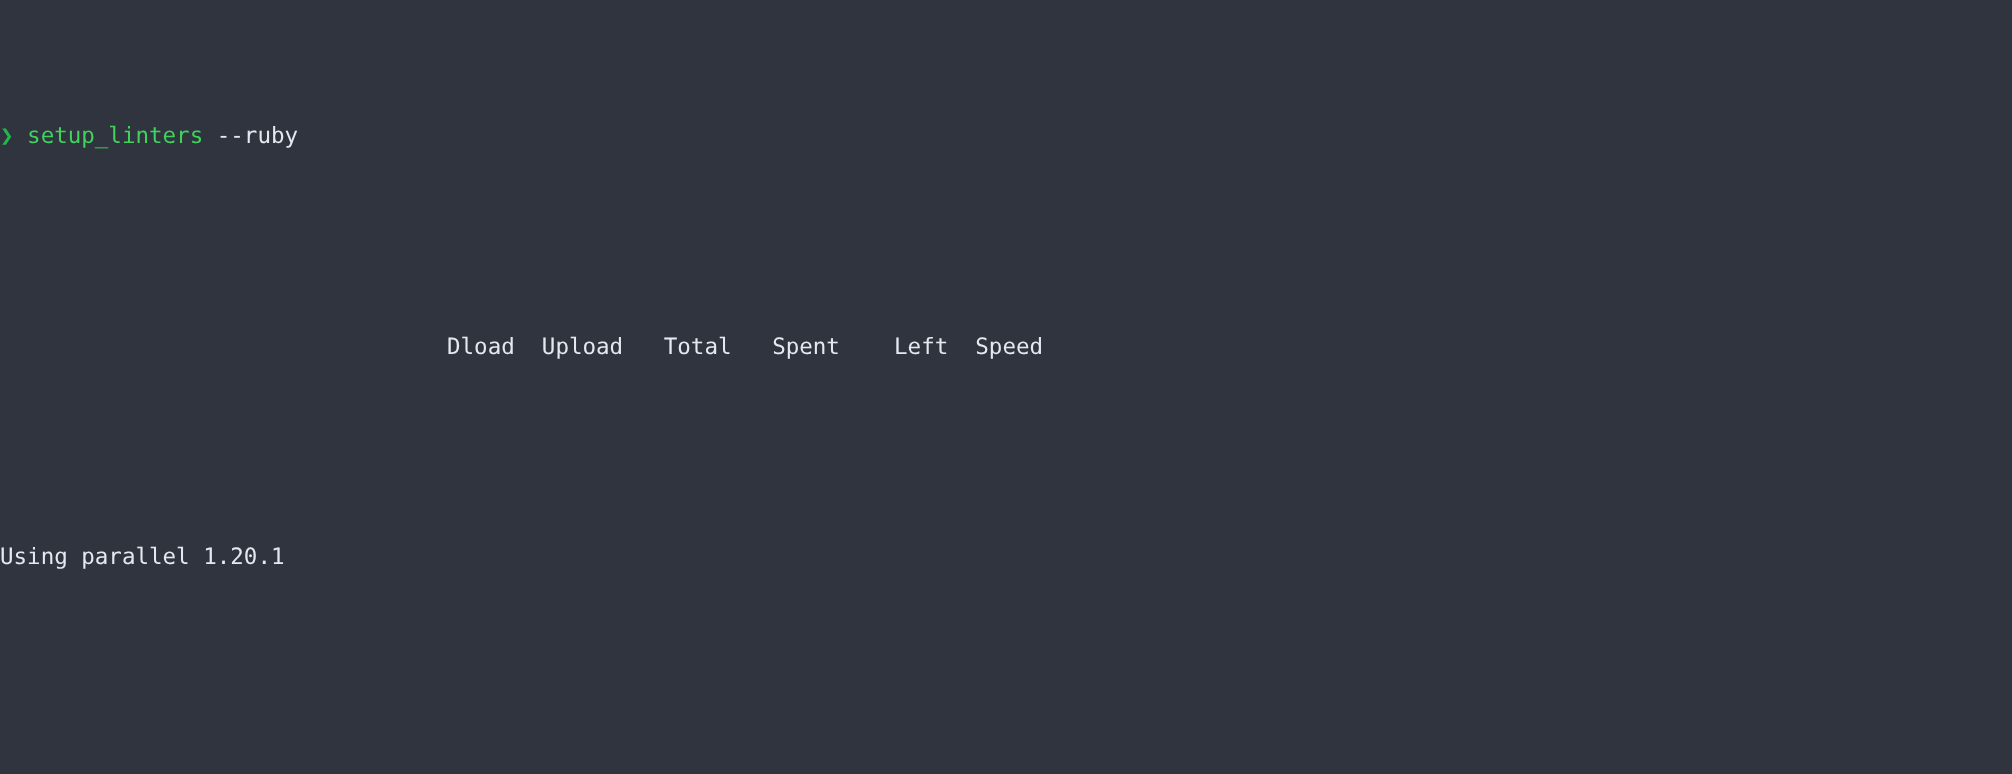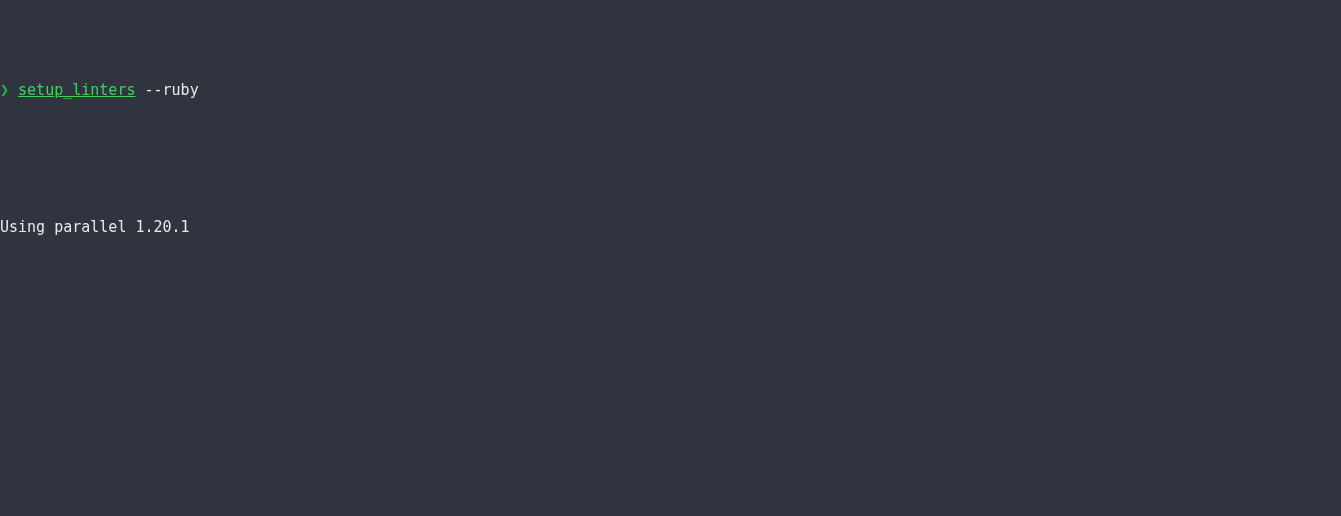--- a/index.html
+++ b/index.html
@@ -21,33 +21,34 @@
     padding: 3px 0 0 0;
     white-space: pre;
   }
   .line {
     height: 19.5px;
     white-space: pre;
   }
 
   
   .c-default  { color: #d8dee9; }
-  .c-white    { color: #e4e9ef; }
+  .c-white    { color: #e4e9ef; margin-top: 43px; }
   .c-prompt   { color: #21b84a; font-weight: bold; }
-  .c-cmd      { color: #3fd35c; text-decoration: underline; }
+  .c-cmd      { color: #3fd35c; }
 </style>
 </head>
 <body>
 
 <div id="terminal">
 
   
   <div class="line"><span class="c-prompt">❯</span><span class="c-default"> </span><span class="c-cmd">setup_linters</span><span class="c-default"> </span><span class="c-white">--ruby</span></div>
 
   
+  <div class="line c-white">                                 Dload  Upload   Total   Spent    Left  Speed</div>
 
   
   <div id="gem-lines"><div class="line c-white">Using parallel 1.20.1</div></div>
   
   
 
   
   
   
   

